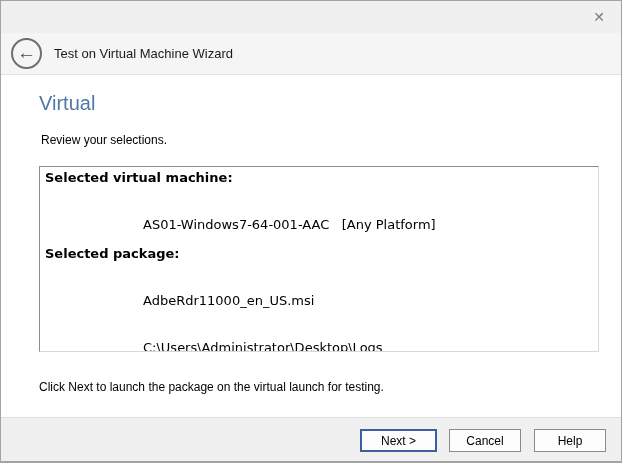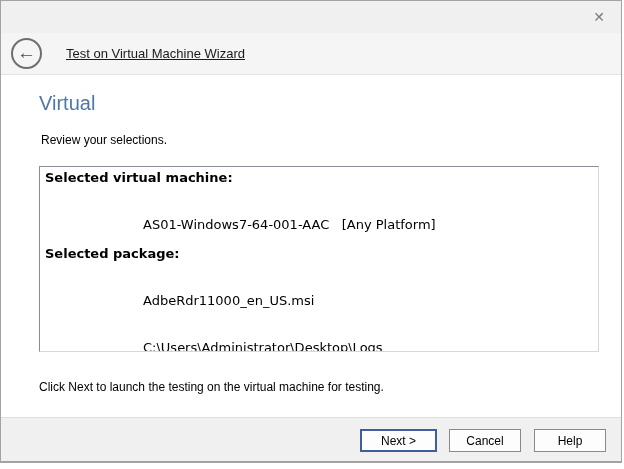--- a/index.html
+++ b/index.html
@@ -35,21 +35,21 @@
     background:var(--header-bg);
     border-bottom:1px solid #e3e3e3;
     display:flex;align-items:center;padding-left:10px;
   }
   .back-btn{
     width:31px;height:31px;border:2px solid #6e6e6e;border-radius:50%;
     display:flex;align-items:center;justify-content:center;
     color:#4a4a4a;background:transparent;flex:0 0 auto;
   }
   .back-glyph{font-size:19px;font-weight:bold;line-height:1;margin-top:-2px;}
-  .wizard-title{margin-left:24px;font-size:13px;color:#1a1a1a;text-decoration:underline;}
+  .wizard-title{margin-left:12px;font-size:13px;color:#1a1a1a;}
 
   
   .page-heading{
     position:absolute;left:38px;top:91px;
     font-size:20px;color:var(--heading-color);
   }
   .intro-text{
     position:absolute;left:40px;top:132px;
     font-size:12px;color:#000;
   }
@@ -117,21 +117,21 @@
     </div>
     <div class="summary-entry">
       <div class="entry-label">Selected package:</div>
       <div class="entry-value">AdbeRdr11000_en_US.msi</div>
     </div>
     <div class="summary-entry">
       <div class="entry-value">C:\Users\Administrator\Desktop\Logs</div>
     </div>
   </div>
 
-  <div class="footnote-text">Click Next to launch the testing on the virtual machine for testing.</div>
+  <div class="footnote-text">Click Next to launch the package on the virtual launch for testing.</div>
 
   <div class="footer">
     <button class="btn btn-next">Next &gt;</button>
     <button class="btn btn-cancel">Cancel</button>
     <button class="btn btn-help">Help</button>
   </div>
 
 </div>
 
 </body></html>

